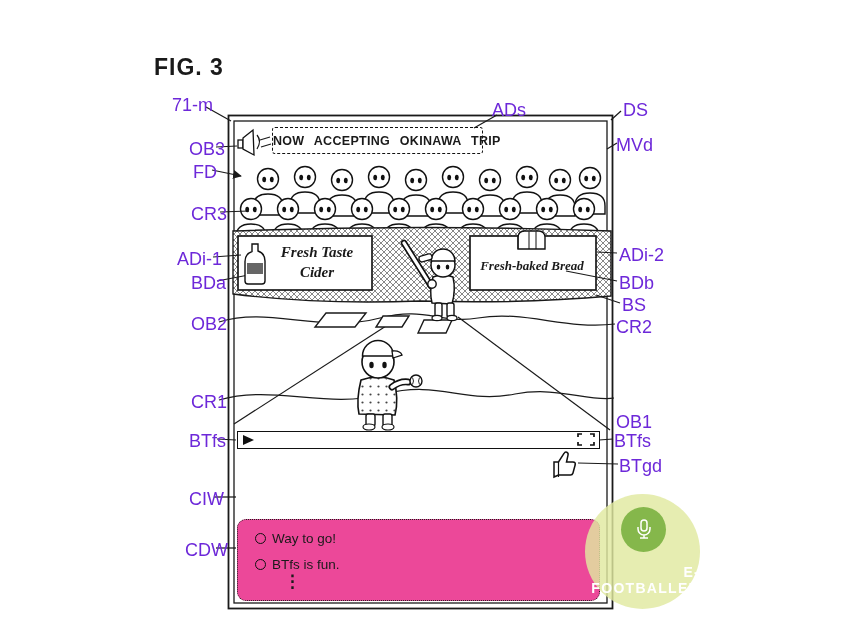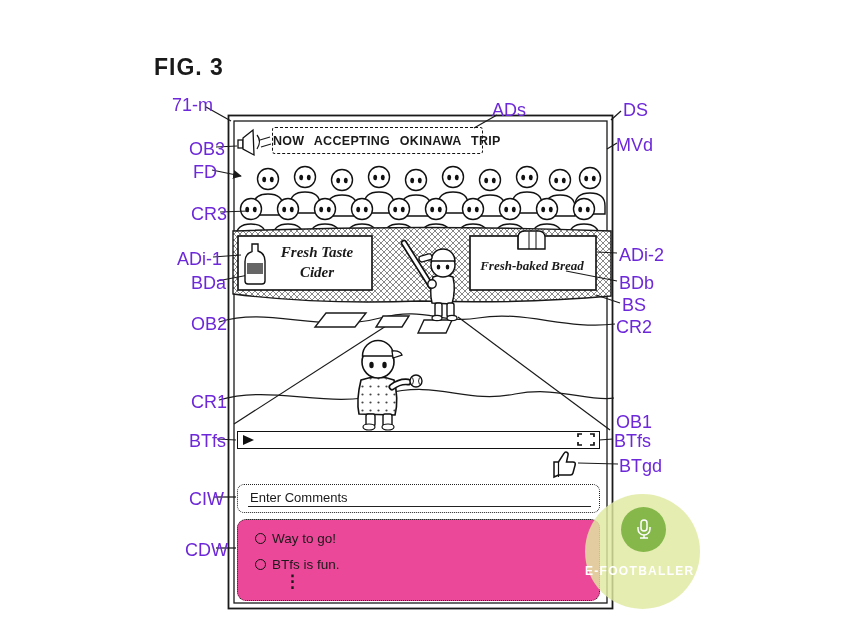--- a/index.html
+++ b/index.html
@@ -30,22 +30,22 @@
   .ciw-box .underline{position:absolute;left:10px;right:8px;bottom:5px;height:1.2px;background:#222}
   .cdw-box{position:absolute;left:237px;top:519px;width:363px;height:82px;border:1.6px dotted #222;
            border-radius:9px;background:#ec4899;z-index:2}
   .opt{position:absolute;left:34px;font-size:13.5px}
   .radio{position:absolute;left:17px;width:11px;height:11px;border:1.4px solid #111;border-radius:50%}
   .more{position:absolute;left:46px;top:53px;font-size:17px;font-weight:bold;line-height:1}
   .wm{position:absolute;left:585px;top:494px;width:115px;height:115px;border-radius:50%;
       background:rgba(225,233,160,0.82);z-index:3}
   .wm-inner{position:absolute;left:36px;top:13px;width:45px;height:45px;border-radius:50%;
       background:rgba(128,180,70,0.95);display:flex;align-items:center;justify-content:center}
-  .wm-text{position:absolute;left:0;top:70px;width:115px;text-align:left;color:#fff;
-      font-size:12px;font-weight:bold;letter-spacing:1.3px}
+  .wm-text{position:absolute;left:0;top:70px;width:115px;text-align:right;color:#fff;
+      font-size:14px;font-weight:bold;letter-spacing:1.3px}
 </style>
 </head>
 <body>
 
 <div class="stage">
 
   <svg class="scene" width="850" height="633" viewBox="0 0 850 633">
     <defs>
       <pattern id="hatch" width="6" height="6" patternUnits="userSpaceOnUse">
         <path d="M0,6 L6,0 M0,0 L6,6" stroke="#555" stroke-width="0.7"></path>
@@ -226,24 +226,20 @@
     <div class="txt">Fresh-baked Bread</div>
   </div>
 
   <div class="ctrl-bar">
     <div class="play"></div>
     <svg class="fs" width="18" height="13" viewBox="0 0 18 13">
       <path d="M1,4 V1 H5 M13,1 h4 v3 M17,9 v3 h-4 M5,12 H1 V9" fill="none" stroke="#111" stroke-width="1.7"></path>
     </svg>
   </div>
 
-  <div class="ciw-box">
-    <span class="txt">Enter Comments</span>
-    <div class="underline"></div>
-  </div>
 
   <div class="cdw-box">
     <div class="radio" style="top:13px"></div>
     <span class="opt" style="top:11px">Way to go!</span>
     <div class="radio" style="top:39px"></div>
     <span class="opt" style="top:37px">BTfs is fun.</span>
     <span class="more">⋮</span>
   </div>
 
   <div class="wm">

